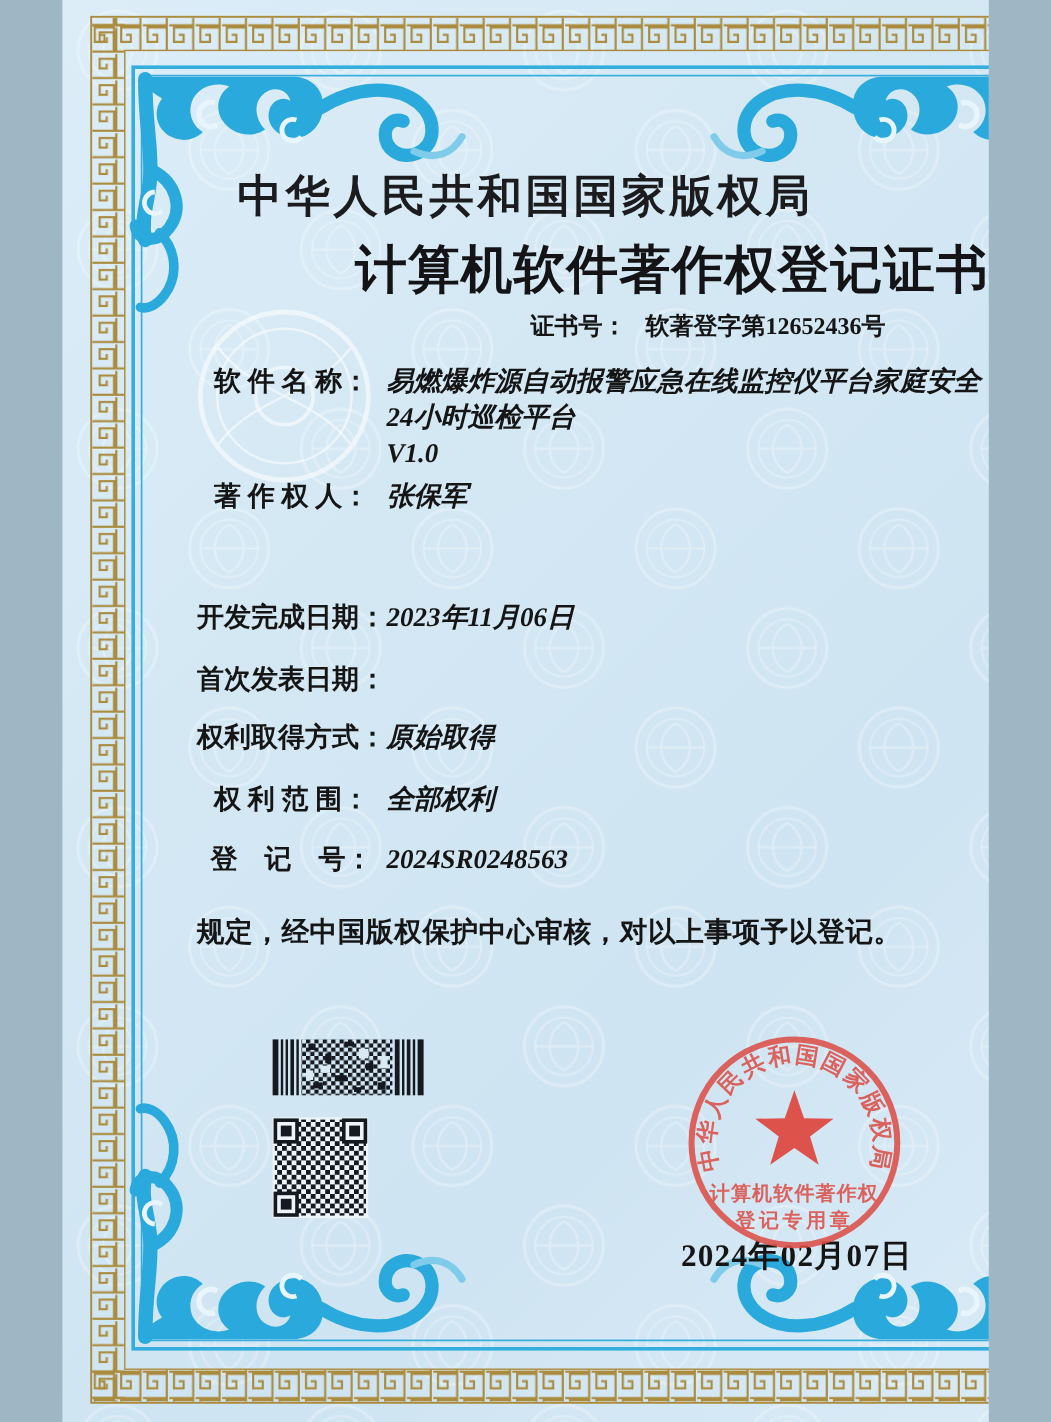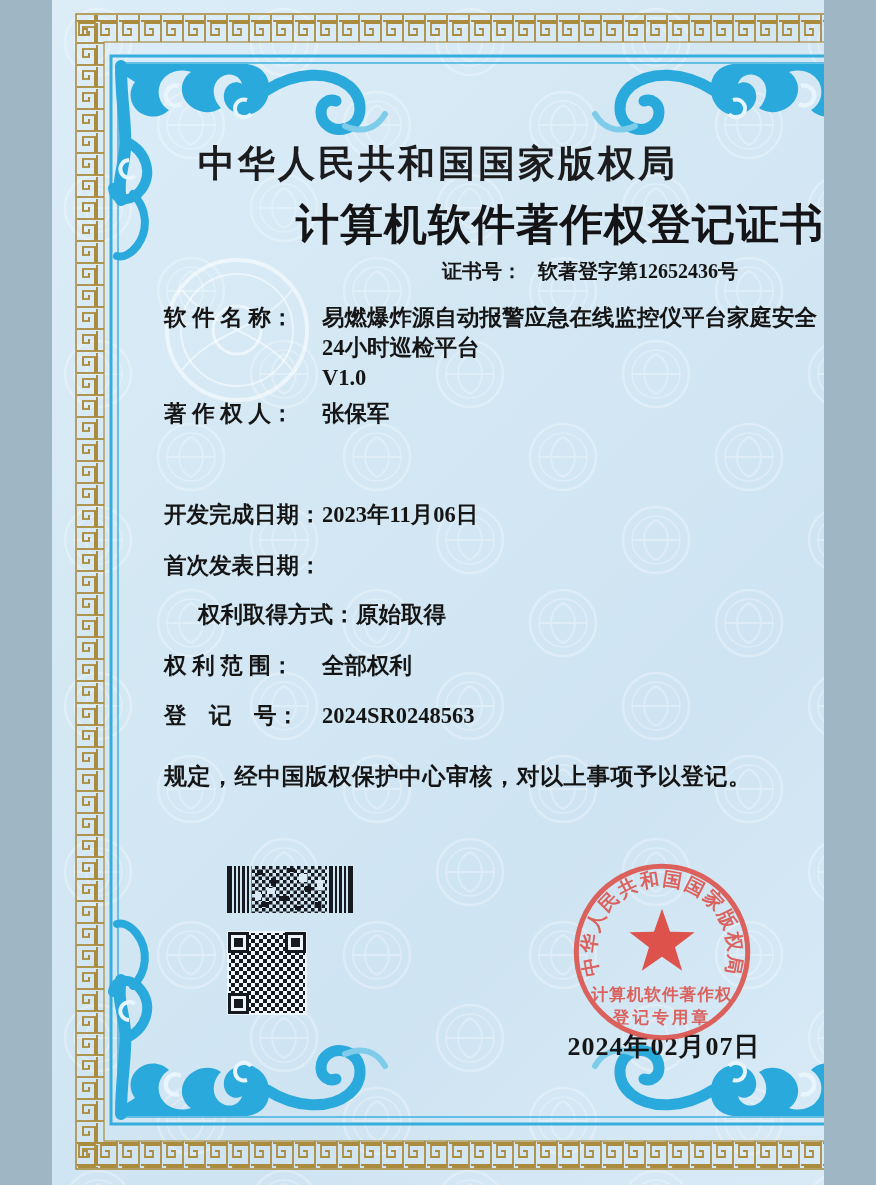--- a/index.html
+++ b/index.html
@@ -8,25 +8,25 @@
     background:linear-gradient(135deg,#dcedf8 0%,#d4e8f4 35%,#cfe4f2 70%,#d8eaf6 100%);
     font-family:"Liberation Serif","DejaVu Serif",serif;color:#151515;
   }
   .deco{position:absolute;left:0;top:0;z-index:1;}
   .txt{position:absolute;z-index:5;}
   .authority{left:0;top:139px;width:100%;text-align:center;font-size:37px;font-weight:700;letter-spacing:3px;color:#1c1c1e;}
   .cert-title{left:0;top:196px;width:100%;text-align:right;font-size:43px;font-weight:800;letter-spacing:1px;color:#141416;}
   .certno{right:86px;top:258px;font-size:20px;font-weight:700;white-space:nowrap;}
   .certno .cv{margin-left:16px;}
   .field{left:112px;white-space:nowrap;font-size:22.5px;font-weight:700;line-height:30px;}
-  .field .lbl{display:inline-block;min-width:158px;vertical-align:top;}
-  .field .vals{display:inline-block;vertical-align:top;}
+  .field .lbl{display:inline-block;min-width:158px;vertical-align:top;text-align:center;}
+  .field .vals{display:inline-block;vertical-align:top;font-style:italic;}
   .field .vals span{display:block;}
   .r1{top:303px;} .r2{top:399px;} .r3{top:500px;} .r4{top:551px;}
-  .r5{top:600px;margin-left:34px;} .r6{top:651px;} .r7{top:701px;}
+  .r5{top:600px;} .r6{top:651px;} .r7{top:701px;}
   .statement{left:112px;top:752px;width:686px;font-size:23px;font-weight:700;line-height:50px;letter-spacing:0.5px;}
   .statement .ln1{text-indent:2em;}
   .issue-date{left:492px;top:1029px;width:240px;text-align:center;font-size:26px;font-weight:700;letter-spacing:1px;}
   .seal-wrap{position:absolute;left:494px;top:836px;z-index:6;opacity:.88;}
   .code{position:absolute;z-index:6;}
   .barcode-box{left:175px;top:866px;}
   .qr-box{left:175px;top:931px;}
 </style>
 </head>
 <body>

